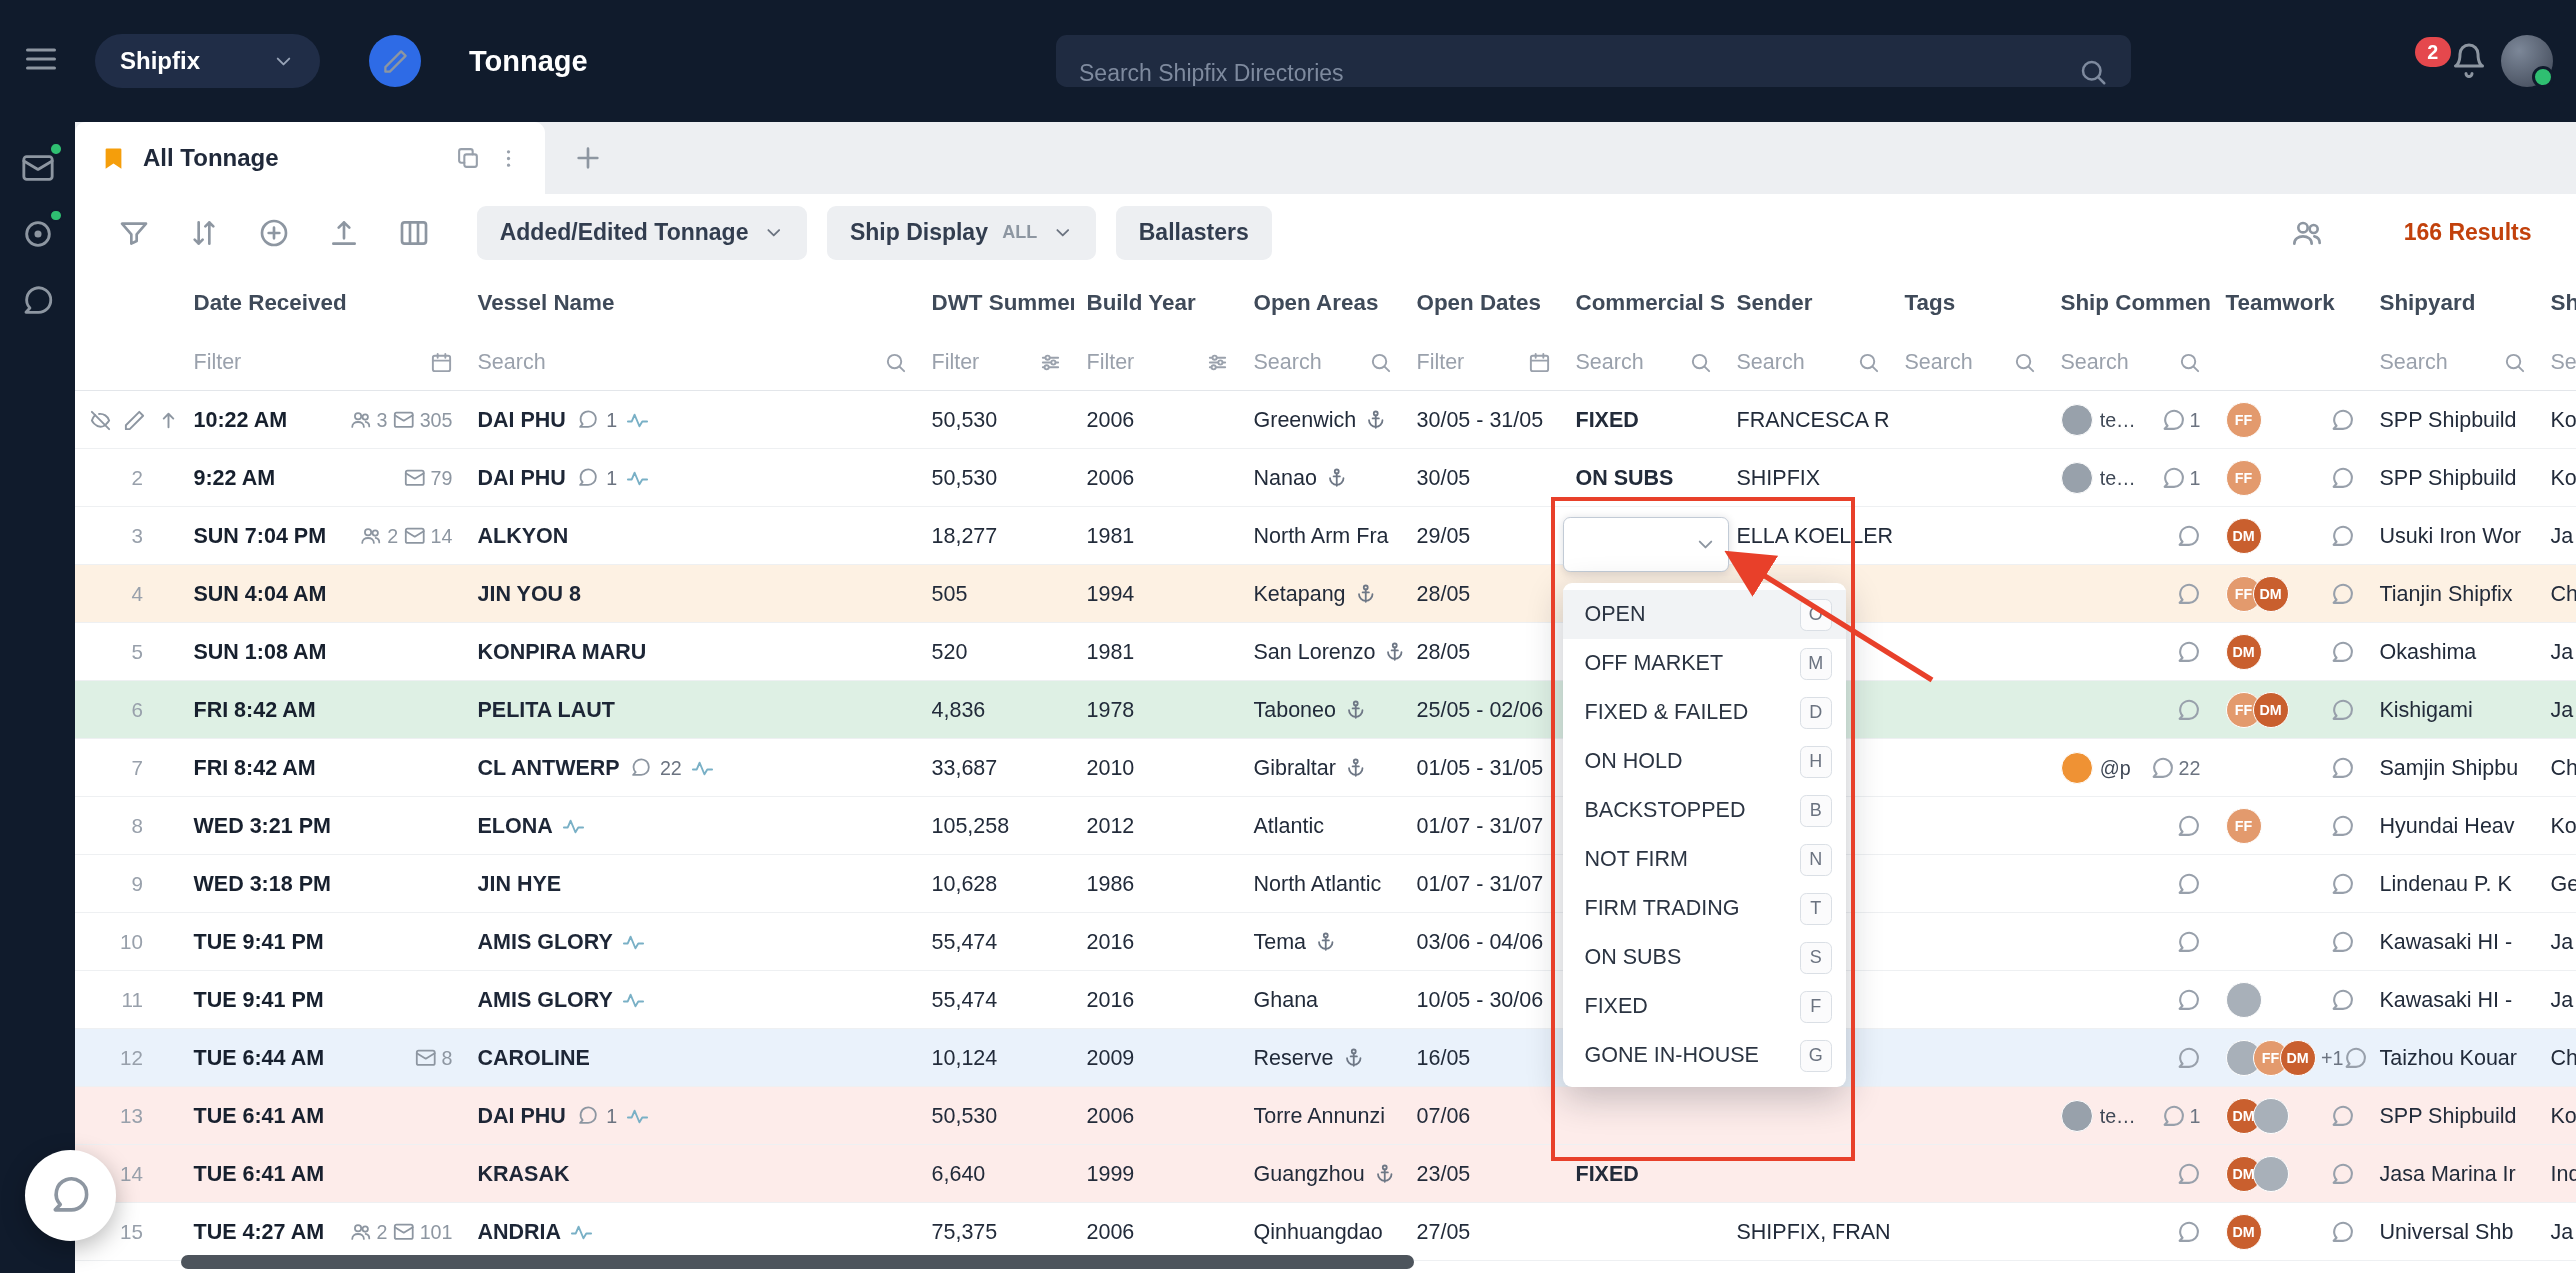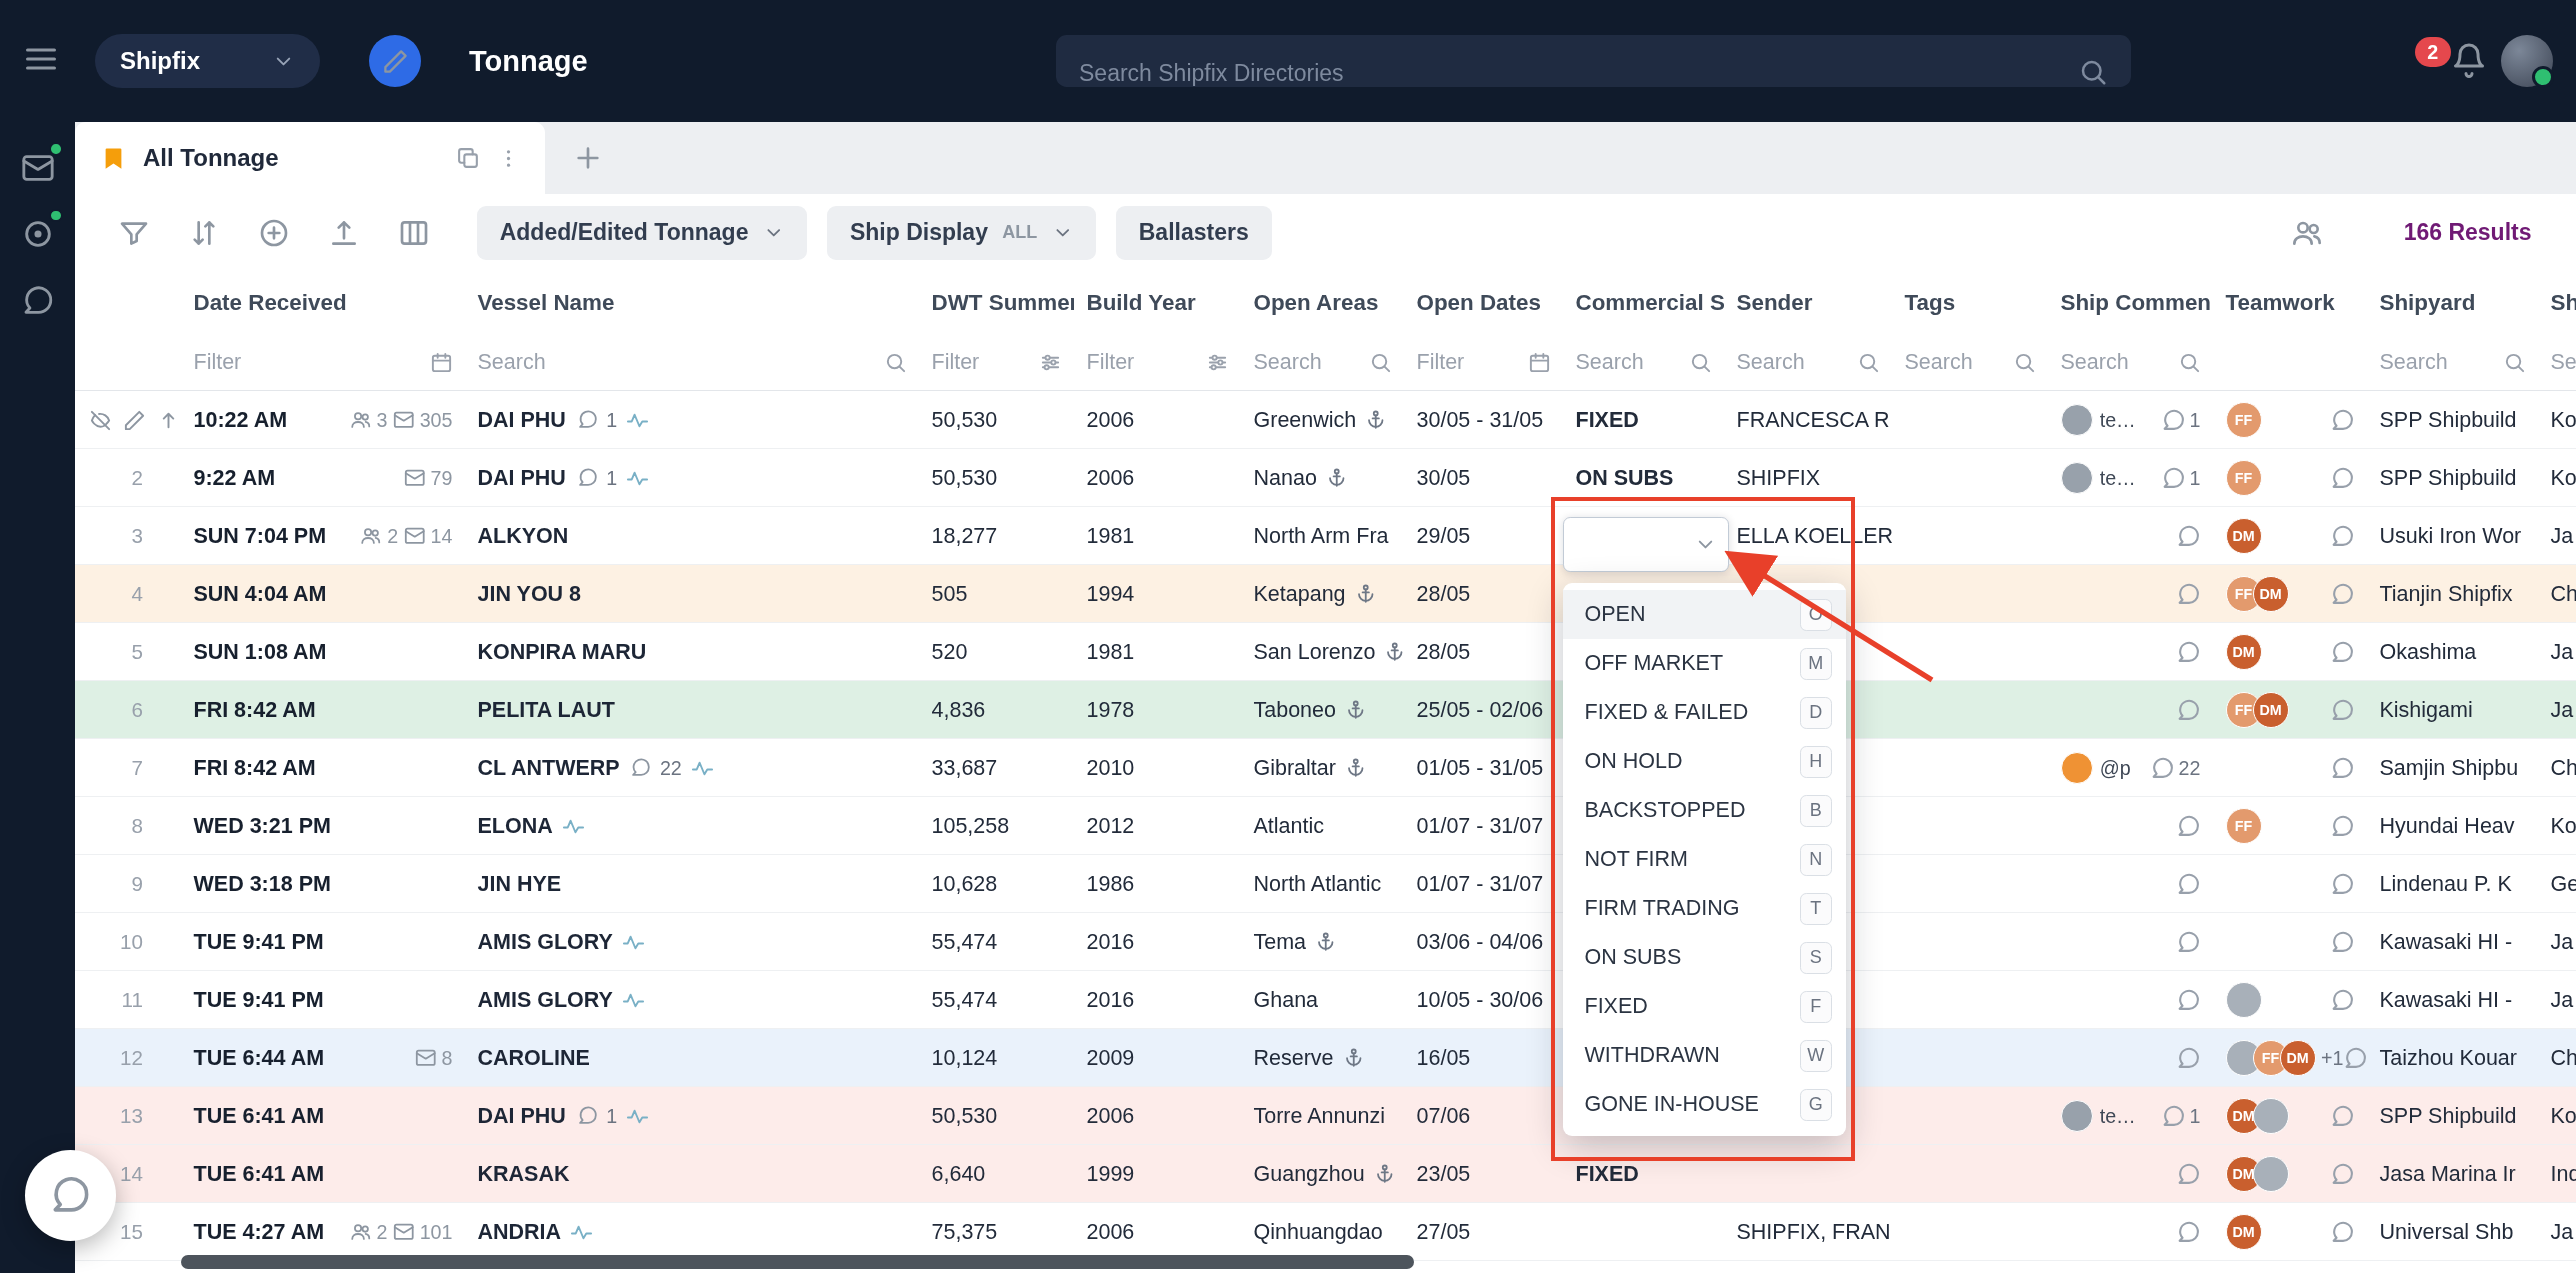--- a/index.html
+++ b/index.html
@@ -59,21 +59,21 @@
 
   .toolbar { height:77px; display:flex; align-items:center; padding:0 32px; background:#fff; }
   .tool-btn { width:54px; height:55px; background:none; border:0; color:#4a5568; display:flex;
               align-items:center; justify-content:center; margin-right:16px; cursor:pointer; }
   .pill { height:54px; background:#edeff2; border:0; border-radius:9px; display:flex; align-items:center;
           gap:14.3px; padding:0 23px; font-size:23px; font-weight:600; color:#323d4f; font-family:inherit;
           margin-left:19.7px; cursor:pointer; }
   .pill .sub { font-size:18px; color:#8d96a1; font-weight:700; }
   .pill .icn { color:#6b7380; }
   .toolbar .tbspacer { flex:1; }
-  .results { font-size:23px; color:#701a75; font-weight:600; margin-left:54px; margin-right:12.5px; white-space:nowrap; }
+  .results { font-size:23px; color:#c2410c; font-weight:600; margin-left:54px; margin-right:12.5px; white-space:nowrap; }
 
   
   .grid { display:grid; width:2588px;
           grid-template-columns:106px 284px 454px 155px 167px 163px 159px 161px 168px 156px 165px 154px 171px 125px; }
   .thead { height:63px; align-items:center; }
   .th { font-size:22.4px; font-weight:700; color:#3f4a59; padding:0 12.5px; white-space:nowrap; overflow:hidden; cursor:pointer; }
   .tfilter { height:57px; align-items:center; border-bottom:1.8px solid #e3e6ea; }
   .tf { display:flex; align-items:center; justify-content:space-between; padding:0 12.5px; overflow:hidden; cursor:text; }
   .f-label { font-size:21.5px; color:#9aa1ac; }
   .f-ic { color:#9aa1ac; }
@@ -1483,24 +1483,20 @@
     </div>
     <div class="dd-item">
       <span class="dd-label">ON SUBS</span>
       <span class="dd-key">S</span>
     </div>
     <div class="dd-item">
       <span class="dd-label">FIXED</span>
       <span class="dd-key">F</span>
     </div>
     <div class="dd-item">
-      <span class="dd-label">WITHDRAWN</span>
-      <span class="dd-key">W</span>
-    </div>
-    <div class="dd-item">
       <span class="dd-label">GONE IN-HOUSE</span>
       <span class="dd-key">G</span>
     </div>
   </div>
 
 <div class="ann-rect" style="border-color: rgb(232, 64, 42);"></div>
 <svg class="ann-arrow" width="2576" height="1274" viewBox="0 0 2880 1424">
   <defs>
     <marker id="ah" markerWidth="9" markerHeight="9" refX="7" refY="4.5" orient="auto">
       <path d="M0,0 L9,4.5 L0,9 z" fill="#e8402a"></path>

